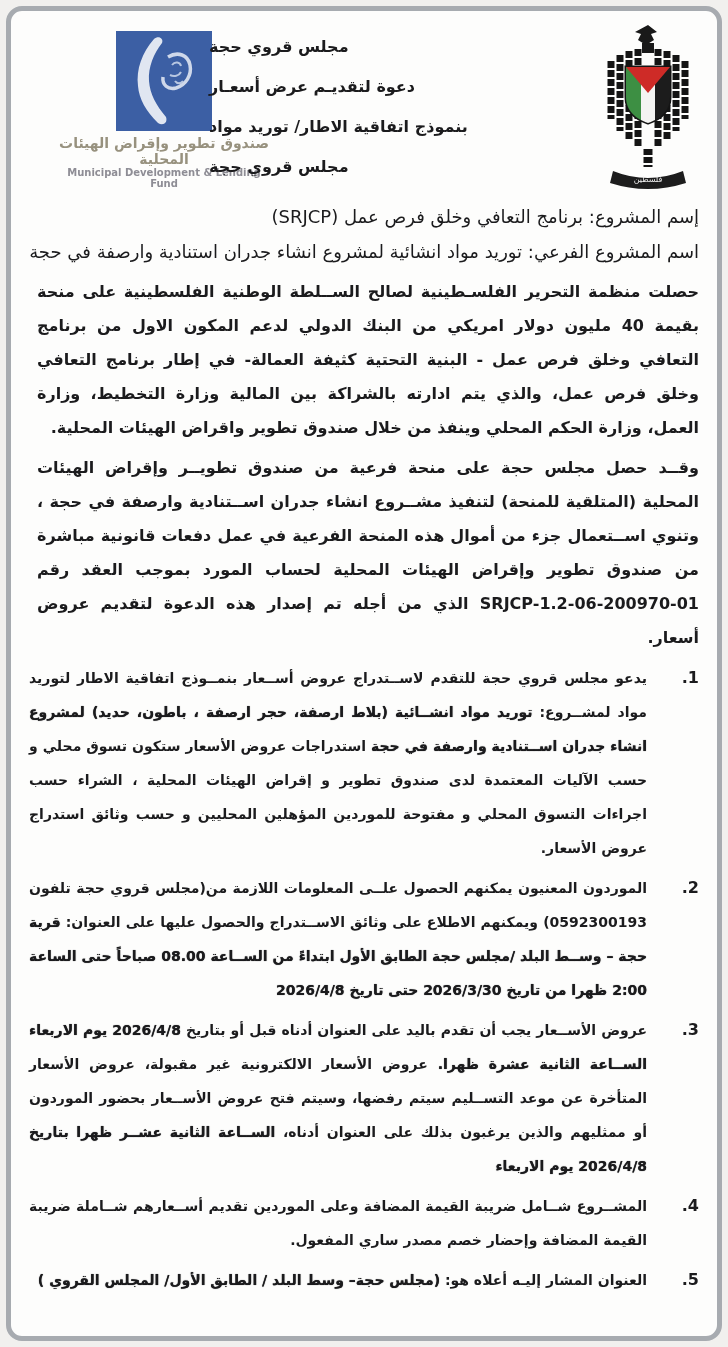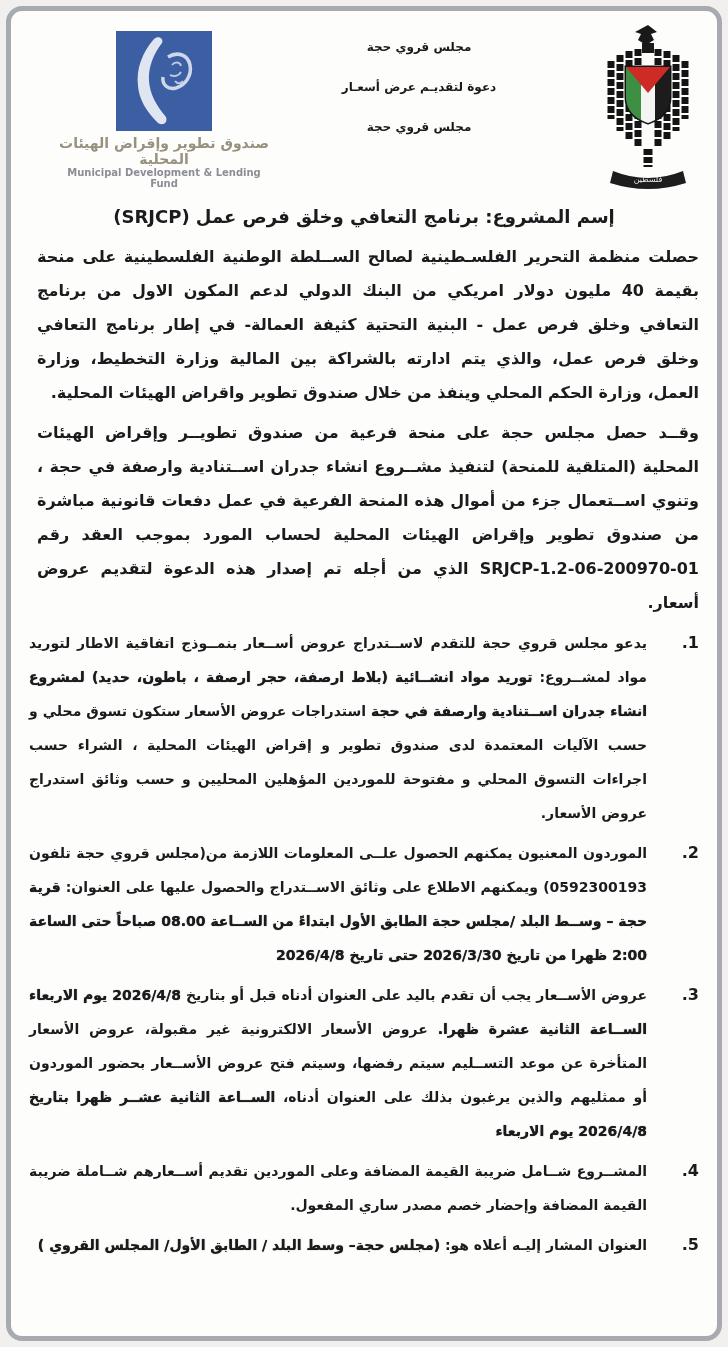--- a/index.html
+++ b/index.html
@@ -18,33 +18,33 @@
     border-radius:16px;
     padding:10px 18px 8px 18px;
     direction:rtl;
     color:#1b1b1d;
     overflow:hidden;
   }
   
   .header{position:relative;height:176px;}
   .titles{
     padding-top:6px;
-    text-align:center;
+    text-align:left;
     transform:translateX(55px);
-    font-size:12px;font-weight:700;
+    font-size:16px;font-weight:700;
     line-height:40px;
     width:420px;margin:0 auto;
   }
   .emblem-wrap{position:absolute;left:auto;right:-6px;top:2px;width:112px;text-align:left;}
   .mdlf-wrap{position:absolute;left:30px;top:10px;width:210px;text-align:center;direction:ltr;}
   .mdlf-box{display:block;margin:0 auto;}
   .mdlf-cap-ar{font-size:14px;color:#97917e;font-weight:700;margin-top:4px;letter-spacing:0;}
   .mdlf-cap-en{font-size:10px;color:#8e8d95;font-weight:700;}
   
-  .project{font-size:18px;font-weight:700;line-height:35px;margin-top:2px;text-align:center;}
+  .project{font-size:18px;font-weight:400;line-height:35px;margin-top:2px;text-align:right;}
   .project .line{white-space:normal;}
   
   .bodytext{font-size:16px;font-weight:700;line-height:34px;text-align:justify;}
   .para{margin:6px 0 0 8px;}
   .xb{text-shadow:0 0 0.8px currentColor;}
   .ltr{direction:ltr;unicode-bidi:embed;display:inline-block;}
   
   .item{display:flex;margin-top:6px;column-gap:22px;}
   .item .num{flex:0 0 30px;text-align:right;font-size:16px;font-weight:700;line-height:34px;}
   .item .content{flex:1;font-size:14px;font-weight:700;line-height:34px;text-align:justify;}
@@ -64,20 +64,21 @@
         <path d="M52,26 C62,20 72,24 74,34 C76,44 70,54 60,57 C52,59 46,54 47,46" fill="none" stroke="#dfe6f2" stroke-width="3.5" opacity="0.9"></path>
         <path d="M56,34 c3,-4 8,-3 9,1 M54,44 c4,2 9,1 11,-3 M59,50 c2,3 6,3 8,0" fill="none" stroke="#cdd8ec" stroke-width="2" opacity="0.85"></path>
       </svg>
       <div class="mdlf-cap-ar">صندوق تطوير وإقراض الهيئات المحلية</div>
       <div class="mdlf-cap-en">Municipal Development &amp; Lending Fund</div>
     </div>
 
     <div class="titles">
       <div>مجلس قروي حجة</div>
       <div>دعوة لتقديـم عرض أسعـار</div>
+      <div>بنموذج اتفاقية الاطار/ توريد مواد</div>
       <div>مجلس قروي حجة</div>
     </div>
 
     <div class="emblem-wrap">
       <svg width="110" height="170" viewBox="0 0 110 170">
 
         <path d="M55,2 l9,7 -6,2 3,6 -8,5 -8,-5 3,-6 -6,-2 Z" fill="#191919"></path>
         <rect x="49" y="20" width="12" height="10" fill="#191919"></rect>
 
         <g stroke="#141414" stroke-linecap="butt">
@@ -106,20 +107,21 @@
         </g>
 
         <path d="M20,148 q35,14 70,0 l3,12 q-38,12 -76,0 Z" fill="#1d1d1d"></path>
         <text x="55" y="159" text-anchor="middle" font-size="8" fill="#f0f0f0">فلسطين</text>
       </svg>
     </div>
   </div>
 
   <div class="project">
     <div class="line">إسم المشروع: برنامج التعافي وخلق فرص عمل (SRJCP)</div>
+    <div class="line">اسم المشروع الفرعي:  توريد مواد انشائية لمشروع انشاء جدران استنادية وارصفة في حجة</div>
   </div>
 
   <div class="bodytext">
     <p class="para">حصلت منظمة التحرير الفلسـطينية لصالح الســلطة الوطنية الفلسطينية على منحة بقيمة 40 مليون دولار امريكي  من البنك الدولي لدعم المكون الاول من برنامج التعافي وخلق فرص عمل - البنية التحتية كثيفة العمالة- في إطار برنامج التعافي وخلق فرص عمل، والذي يتم ادارته بالشراكة بين المالية  وزارة التخطيط، وزارة العمل، وزارة الحكم المحلي وينفذ من خلال صندوق تطوير واقراض الهيئات المحلية.</p>
     <p class="para"><span>وقــد حصل مجلس حجة على  منحة فرعية من صندوق تطويــر وإقراض الهيئات المحلية (المتلقية للمنحة) لتنفيذ  مشــروع  انشاء جدران اســتنادية وارصفة في حجة ، وتنوي اســتعمال جزء من أموال هذه المنحة الفرعية في عمل دفعات قانونية مباشرة من صندوق تطوير وإقراض الهيئات المحلية لحساب المورد بموجب العقد رقم  </span><span class="ltr">SRJCP-1.2-06-200970-01</span><span>  الذي من أجله تم إصدار هذه الدعوة لتقديم عروض أسعار.</span></p>
   </div>
 
   <div>
 
     <div class="item">

